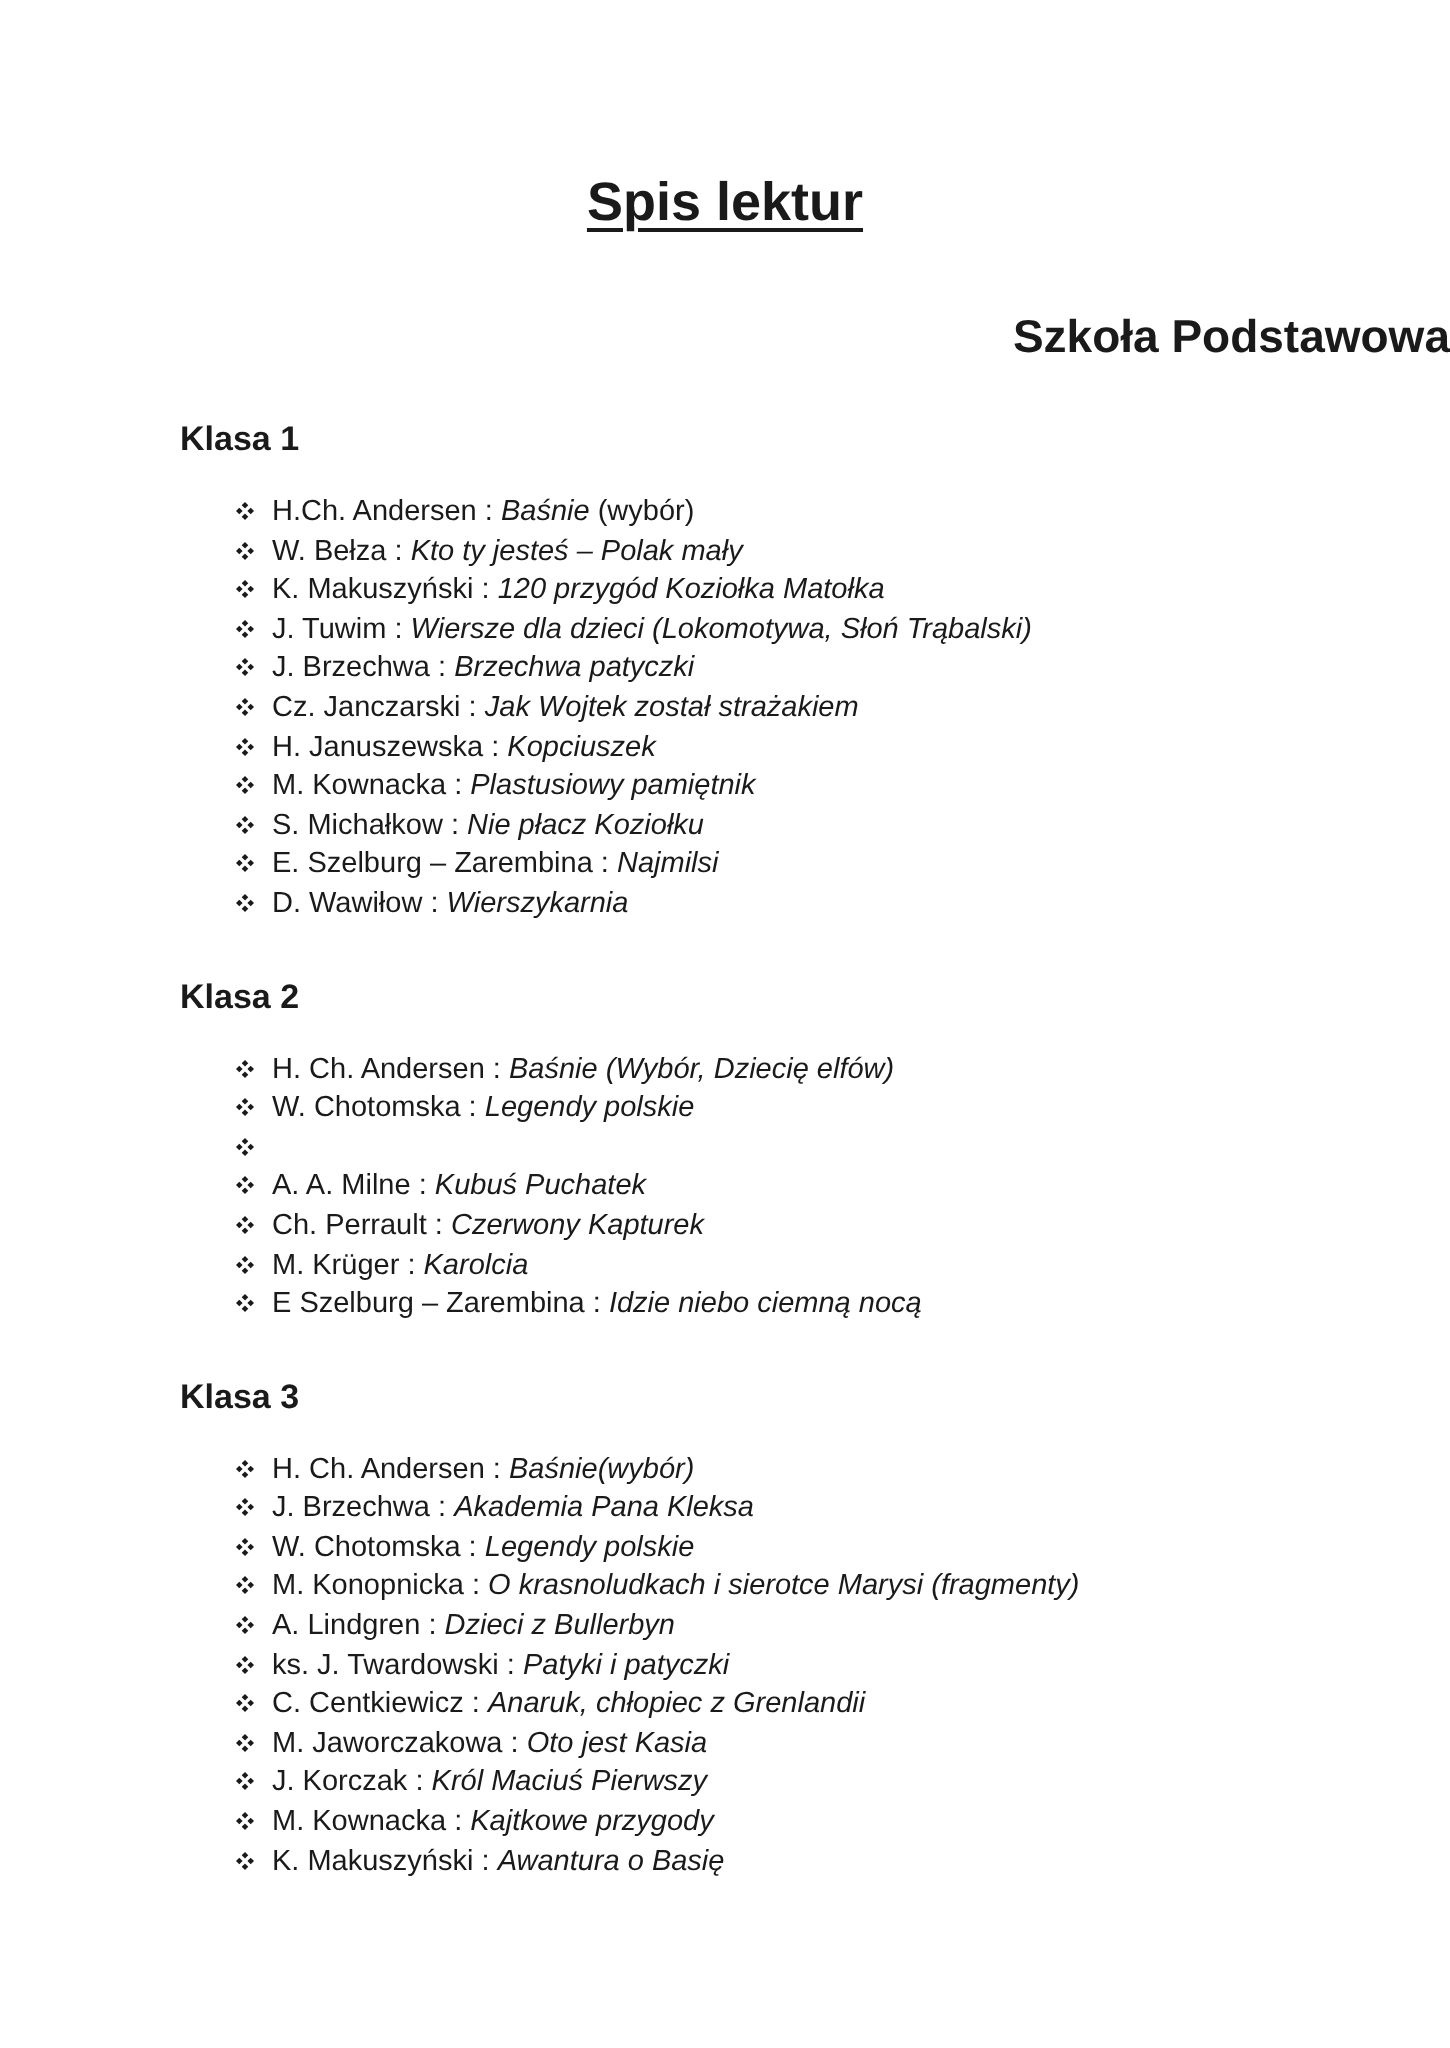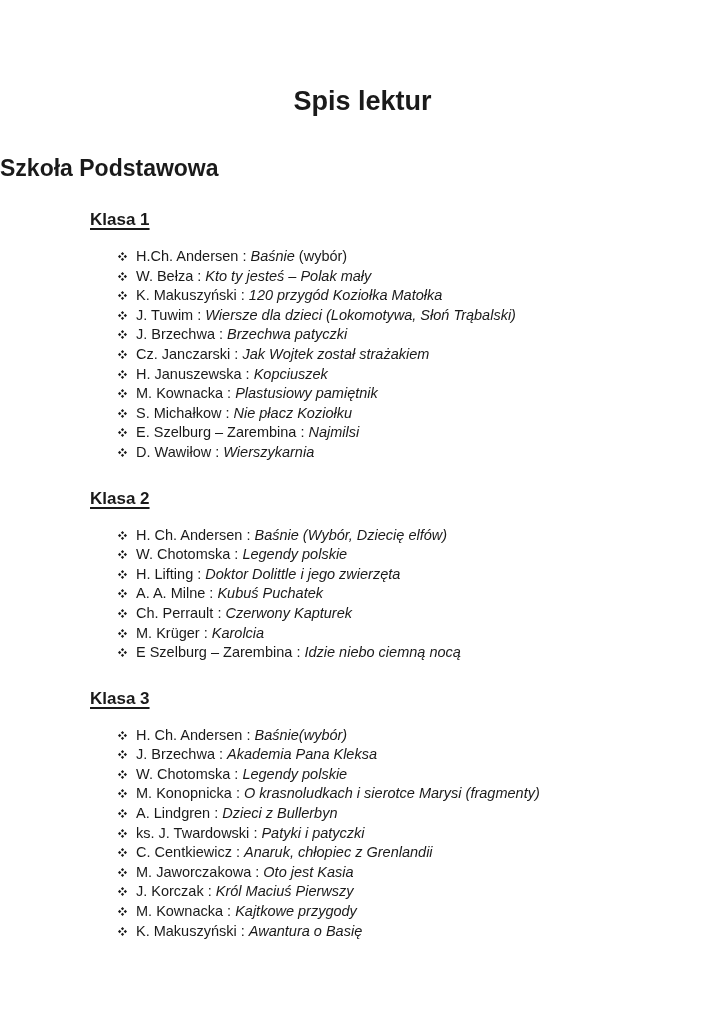--- a/index.html
+++ b/index.html
@@ -18,40 +18,40 @@
   .page {
     width: 725px;
     height: 1024px;
     padding-top: 86px;
   }
   .doc-title {
     margin: 0;
     text-align: center;
     font-size: 27px;
     font-weight: 700;
+    text-decoration: underline;
     text-underline-offset: 4px;
     text-decoration-thickness: 2px;
   }
   .doc-subtitle {
     margin: 38px 0 0 0;
-    text-align: left;
+    text-align: right;
     font-size: 23px;
     font-weight: 700;
   }
   .sections {
     margin: 28px 0 0 90px;
   }
   .section {
     margin-top: 26px;
   }
   .section-heading {
     margin: 0;
     font-size: 17px;
     font-weight: 700;
-    text-decoration: underline;
     text-underline-offset: 3px;
     text-decoration-thickness: 1.5px;
   }
   .reading-list {
     list-style: none;
     margin: 17px 0 0 0;
     padding: 0 0 0 28px;
   }
   .reading-list li {
     font-size: 14.5px;
@@ -178,21 +178,21 @@
                 <path d="M0 6 L2.2 3.8 L4.4 6 L2.2 8.2 Z"></path>
                 <path d="M7.6 6 L9.8 3.8 L12 6 L9.8 8.2 Z"></path>
                 <path d="M6 7.6 L8.2 9.8 L6 12 L3.8 9.8 Z"></path>
               </svg></span><span><span>W. Chotomska</span><span> : </span><em class="item-title">Legendy polskie</em><span class="item-suffix"></span></span></li>
 
   <li><span class="bullet"><svg viewBox="0 0 12 12" aria-hidden="true">
                 <path d="M6 0 L8.2 2.2 L6 4.4 L3.8 2.2 Z"></path>
                 <path d="M0 6 L2.2 3.8 L4.4 6 L2.2 8.2 Z"></path>
                 <path d="M7.6 6 L9.8 3.8 L12 6 L9.8 8.2 Z"></path>
                 <path d="M6 7.6 L8.2 9.8 L6 12 L3.8 9.8 Z"></path>
-              </svg></span><span><span>H. Lifting</span><span> : </span><em class="item-title">Doktor Dolittle i jego zwierzęta</em><span class="item-suffix"></span></span></li>
+              </svg></span></li>
 
   <li><span class="bullet"><svg viewBox="0 0 12 12" aria-hidden="true">
                 <path d="M6 0 L8.2 2.2 L6 4.4 L3.8 2.2 Z"></path>
                 <path d="M0 6 L2.2 3.8 L4.4 6 L2.2 8.2 Z"></path>
                 <path d="M7.6 6 L9.8 3.8 L12 6 L9.8 8.2 Z"></path>
                 <path d="M6 7.6 L8.2 9.8 L6 12 L3.8 9.8 Z"></path>
               </svg></span><span><span>A. A. Milne</span><span> : </span><em class="item-title">Kubuś Puchatek</em><span class="item-suffix"></span></span></li>
 
   <li><span class="bullet"><svg viewBox="0 0 12 12" aria-hidden="true">
                 <path d="M6 0 L8.2 2.2 L6 4.4 L3.8 2.2 Z"></path>

